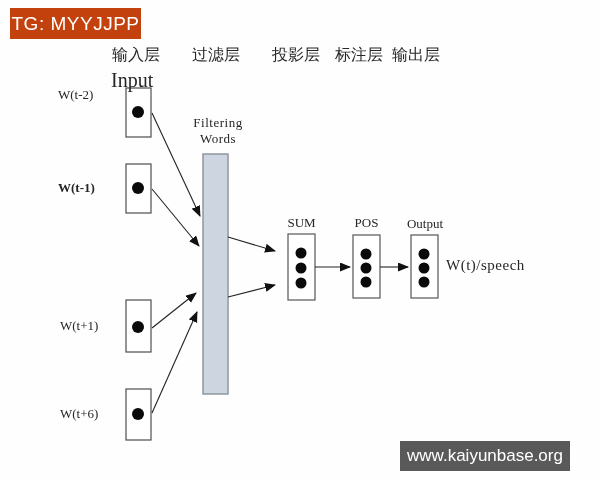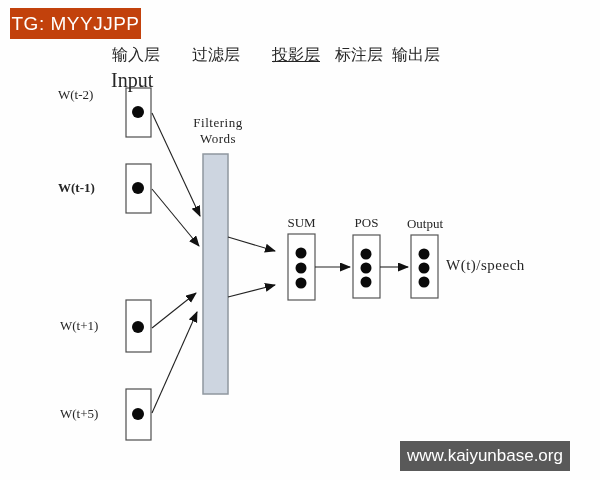--- a/index.html
+++ b/index.html
@@ -99,30 +99,30 @@
     <line x1="228" y1="297" x2="275" y2="285" marker-end="url(#ah)"></line>
     <line x1="315" y1="267" x2="350" y2="267" marker-end="url(#ah)"></line>
     <line x1="380" y1="267" x2="408" y2="267" marker-end="url(#ah)"></line>
   </g>
 </svg>
 
 <div class="badge badge-tg">TG: MYYJJPP</div>
 
 <div class="layer-label" style="left:112px;">输入层</div>
 <div class="layer-label" style="left:192px;">过滤层</div>
-<div class="layer-label" style="left:272px;text-decoration:underline;">投影层</div>
+<div class="layer-label" style="left:272px;">投影层</div>
 <div class="layer-label" style="left:335px;">标注层</div>
 <div class="layer-label" style="left:392px;">输出层</div>
 
 <div class="small-label centered" style="left:111px;top:69px;width:42px;font-size:20px;">Input</div>
 
 <div class="small-label" style="left:58px;top:87px;">W(t-2)</div>
 <div class="small-label" style="left:58px;top:180px;font-weight:bold;">W(t-1)</div>
 <div class="small-label" style="left:60px;top:318px;">W(t+1)</div>
-<div class="small-label" style="left:60px;top:406px;">W(t+5)</div>
+<div class="small-label" style="left:60px;top:406px;">W(t+6)</div>
 
 <div class="small-label centered node-label" style="left:180px;top:115px;width:76px;">Filtering</div>
 <div class="small-label centered node-label" style="left:180px;top:131px;width:76px;">Words</div>
 
 <div class="small-label centered" style="left:283px;top:215px;width:37px;">SUM</div>
 <div class="small-label centered" style="left:348px;top:215px;width:37px;">POS</div>
 <div class="small-label centered" style="left:403px;top:216px;width:44px;">Output</div>
 
 <div class="small-label" style="left:446px;top:257px;font-size:15px;letter-spacing:0.5px;">W(t)/speech</div>
 

